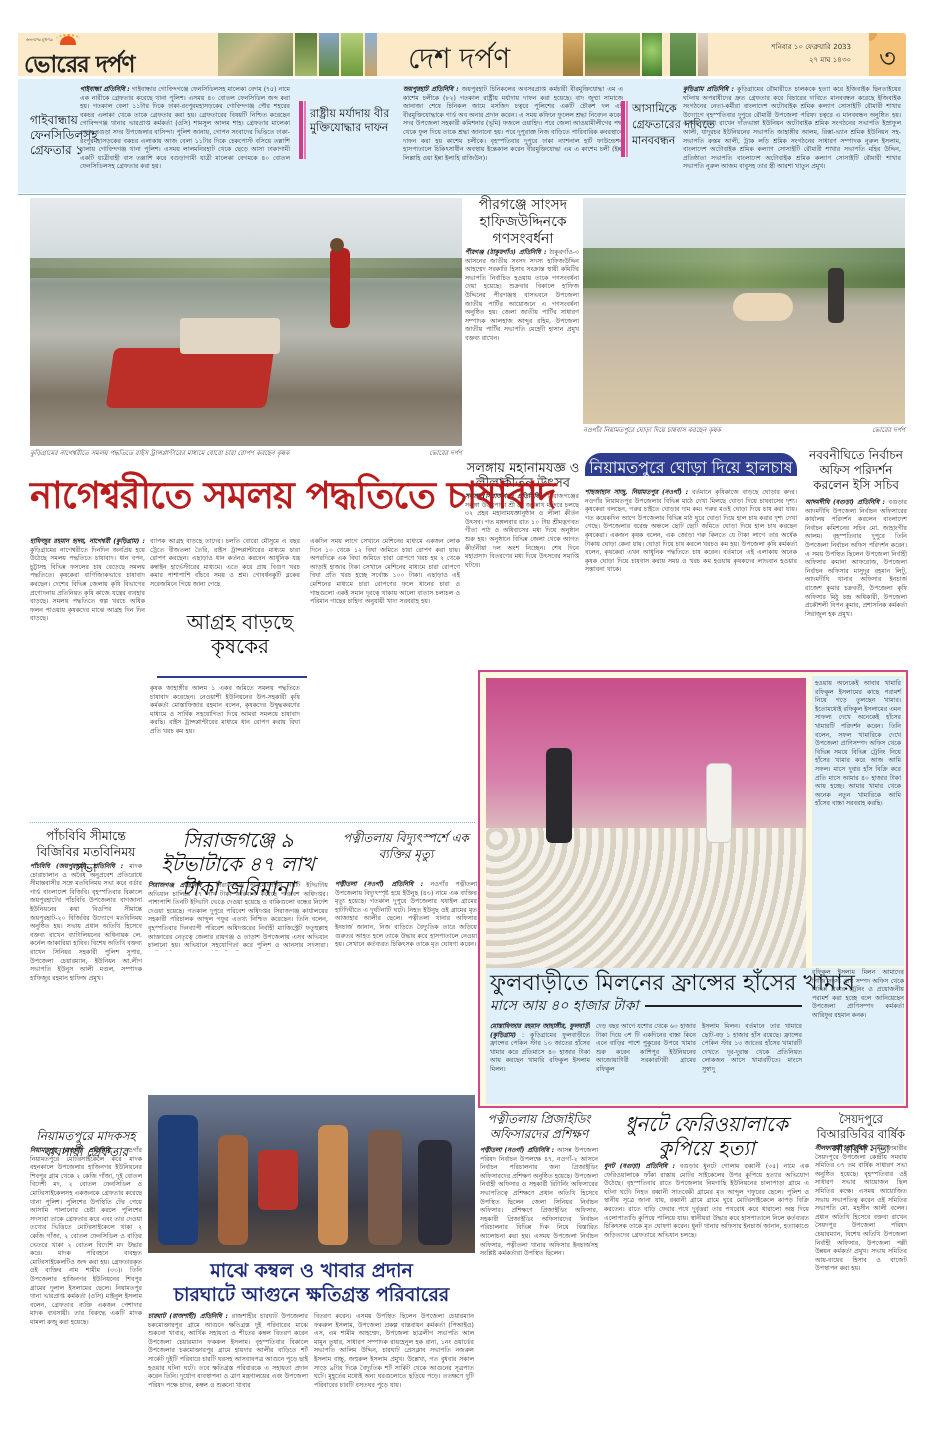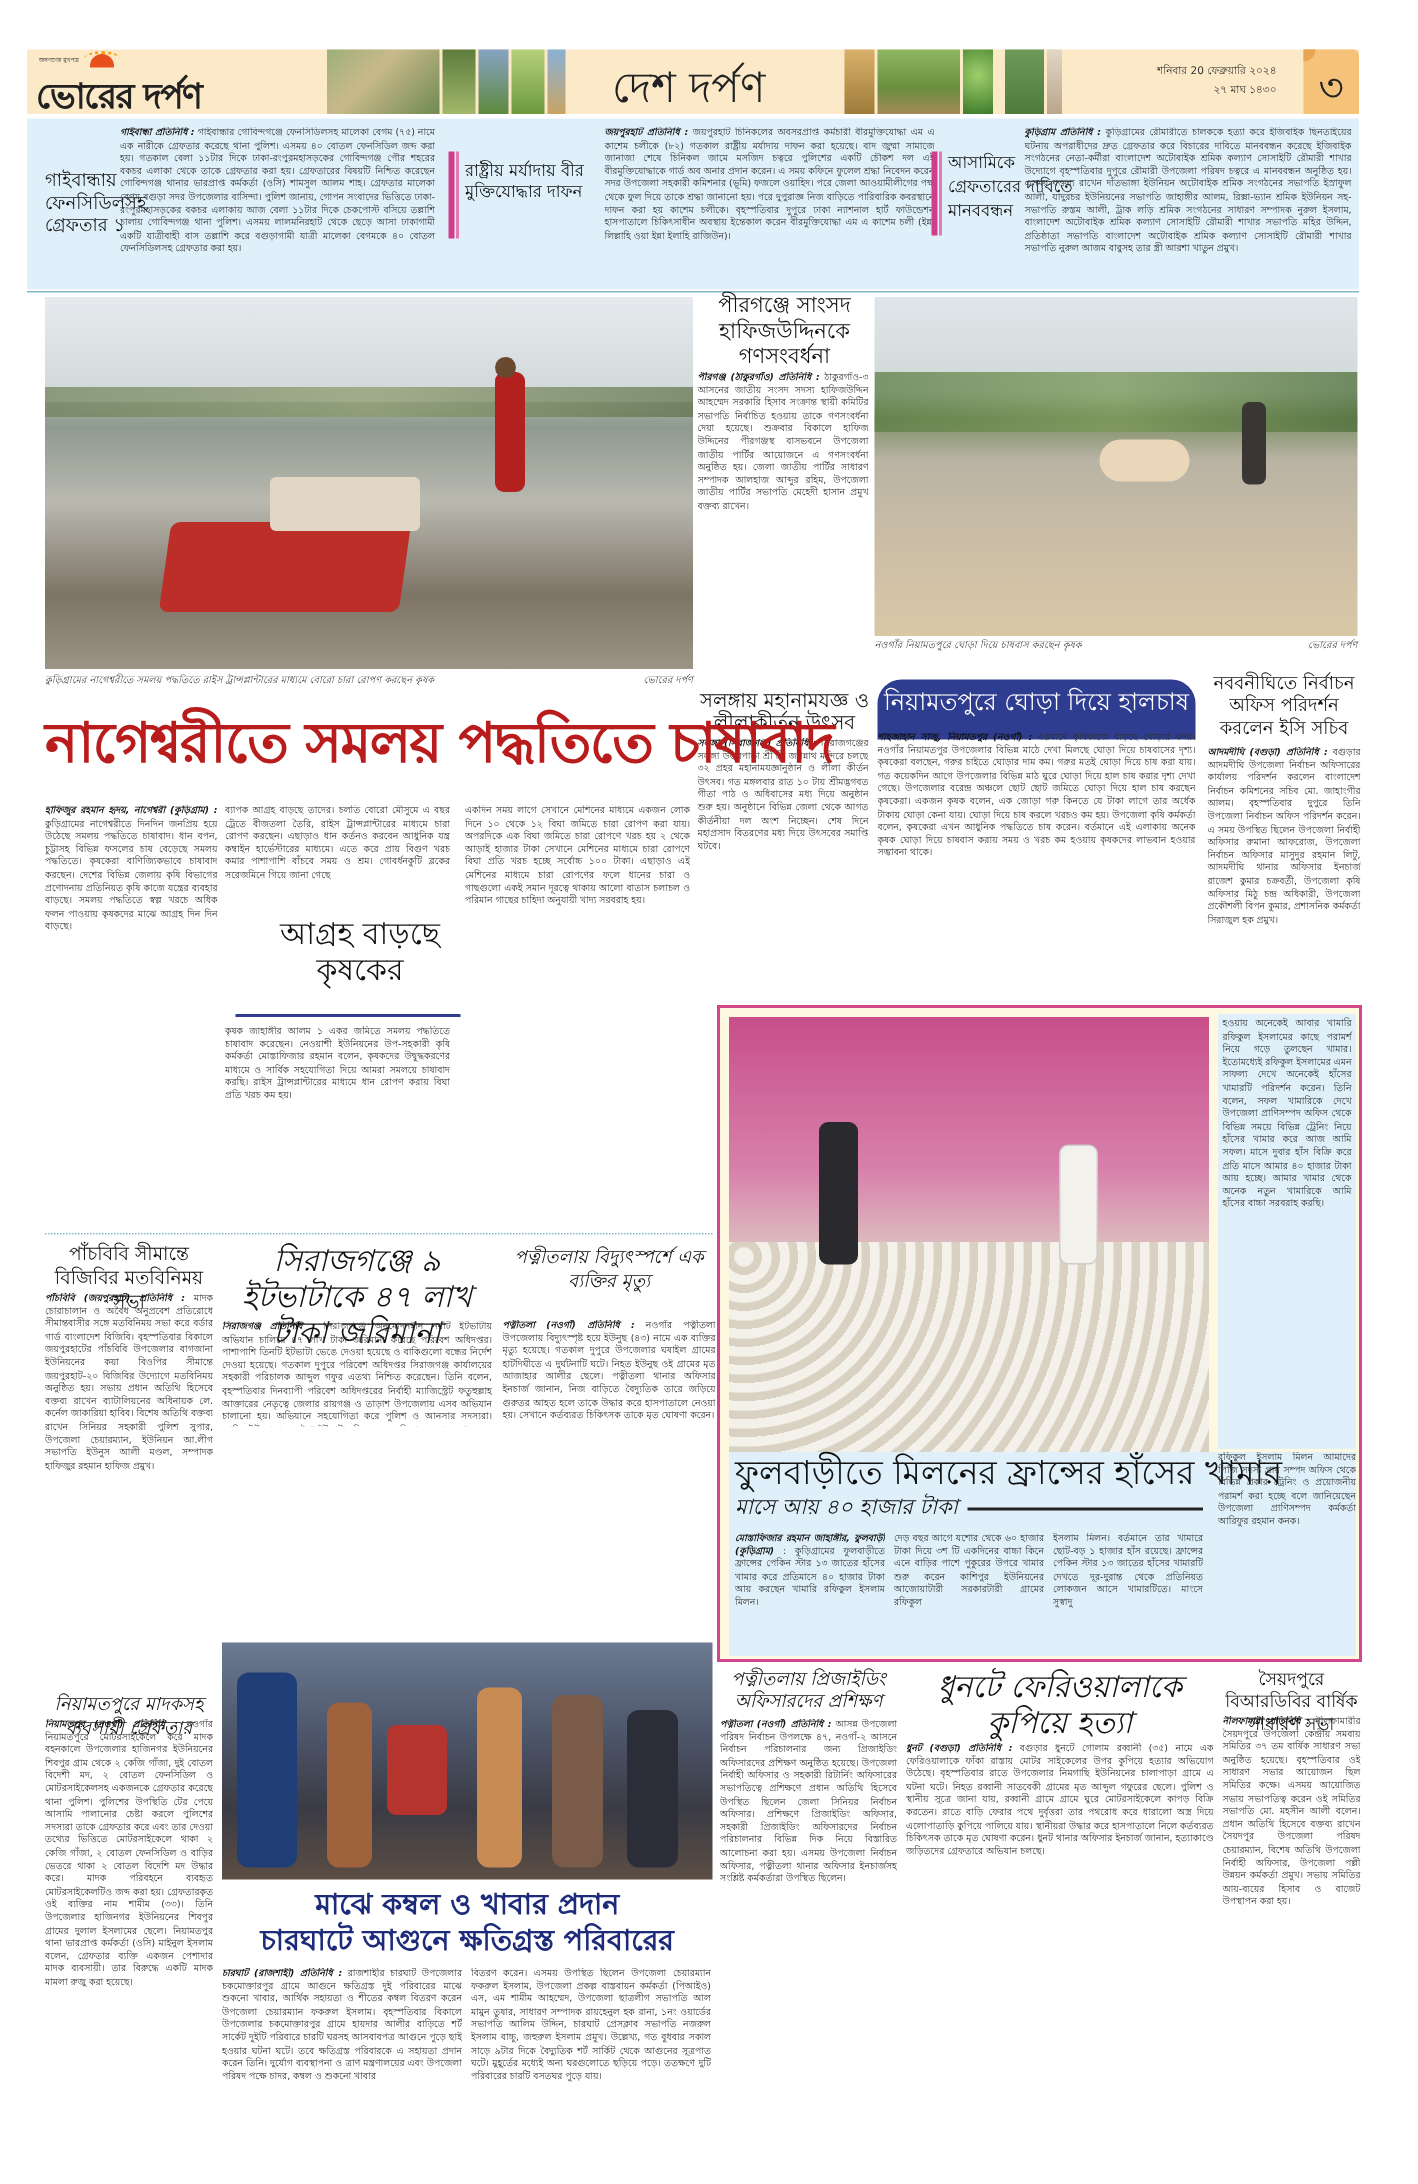--- a/index.html
+++ b/index.html
@@ -58,21 +58,21 @@
   <div id="section-title" class="abs">দেশ দর্পণ</div>
   <div class="abs mh-photos" style="left:545px;">
     <div class="mh-ph" style="width:20px;background:linear-gradient(180deg,#d9b06a,#9e7b3a);"></div>
     <div class="mh-ph" style="width:55px;background:linear-gradient(180deg,#8fb763,#6a8e3d 60%,#a58a58);"></div>
     <div class="mh-ph" style="width:20px;background:radial-gradient(circle at 50% 40%,#9fcf6b,#3f7b2b);"></div>
     <div class="mh-ph" style="width:4px;background:#fce9c8;"></div>
     <div class="mh-ph" style="width:26px;background:linear-gradient(180deg,#6e9a5a,#4e7a3a);"></div>
     <div class="mh-ph" style="width:10px;background:linear-gradient(180deg,#e3d5c5,#b9a68c);"></div>
   </div>
   <div id="date-block" class="abs">
-    <div>শনিবার 20 ফেব্রুয়ারি ২০২৪</div>
+    <div>শনিবার ১০ ফেব্রুয়ারি 2033</div>
     <div>২৭ মাঘ ১৪৩০</div>
   </div>
   <div id="page-tab" class="abs">
     <span class="curl"></span>
     <span id="page-num">৩</span>
   </div>
 </div>
 
 <div id="top-strip" class="abs">
   <div class="abs hl" style="left:12px;top:34px;width:58px;font-size:12px;line-height:15px;text-align:left;">গাইবান্ধায় ফেনসিডিলসহ গ্রেফতার ১</div>
@@ -137,21 +137,21 @@
 <div class="abs txt" style="left:30px;top:537px;width:115px;height:280px;">
   <b>হাফিজুর রহমান হৃদয়, নাগেশ্বরী (কুড়িগ্রাম) :</b>
   <span>কুড়িগ্রামের নাগেশ্বরীতে দিনদিন জনপ্রিয় হয়ে উঠেছে সমলয় পদ্ধতিতে চাষাবাদ। ধান বপন, চুট্টাসহ বিভিন্ন ফসলের চাষ বেড়েছে সমলয় পদ্ধতিতে। কৃষকেরা বাণিজ্যিকভাবে চাষাবাদ করছেন। দেশের বিভিন্ন জেলায় কৃষি বিভাগের প্রণোদনায় প্রতিনিয়ত কৃষি কাজে যন্ত্রের ব্যবহার বাড়ছে। সমলয় পদ্ধতিতে স্বল্প খরচে অধিক ফলন পাওয়ায় কৃষকদের মাঝে আগ্রহ দিন দিন বাড়ছে।</span>
 </div>
 <div class="abs txt" style="left:150px;top:537px;width:150px;height:55px;">ব্যাপক আগ্রহ বাড়ছে তাদের। চলতি বোরো মৌসুমে এ বছর ট্রেতে বীজতলা তৈরি, রাইস ট্রান্সপ্লান্টারের মাধ্যমে চারা রোপণ করছেন। এছাড়াও ধান কর্তনও করবেন আধুনিক যন্ত্র কম্বাইন হার্ভেস্টারের মাধ্যমে। এতে করে প্রায় বিগুণ খরচ কমার পাশাপাশি বাঁচবে সময় ও শ্রম। গোবর্ধনকুটি ব্লকের সরেজমিনে গিয়ে জানা গেছে</div>
 <div class="abs hl" style="left:170px;top:610px;width:140px;font-size:20px;line-height:24px;">আগ্রহ বাড়ছে কৃষকের</div>
 <div class="abs" style="left:157px;top:676px;width:150px;height:2px;background:#2e3d8f;"></div>
 <div class="abs txt" style="left:150px;top:684px;width:150px;height:130px;">কৃষক জাহাঙ্গীর আলম ১ একর জমিতে সমলয় পদ্ধতিতে চাষাবাদ করেছেন। নেওয়াশী ইউনিয়নের উপ-সহকারী কৃষি কর্মকর্তা মোস্তাফিজার রহমান বলেন, কৃষকদের উদ্বুদ্ধকরণের মাধ্যমে ও সার্বিক সহযোগিতা দিয়ে আমরা সমলয়ে চাষাবাদ করছি। রাইস ট্রান্সপ্লান্টারের মাধ্যমে ধান রোপণ করায় বিঘা প্রতি খরচ কম হয়।</div>
 <div class="abs txt" style="left:310px;top:537px;width:150px;height:280px;">একদিন সময় লাগে সেখানে মেশিনের মাধ্যমে একজন লোক দিনে ১০ থেকে ১২ বিঘা জমিতে চারা রোপণ করা যায়। অপরদিকে এক বিঘা জমিতে চারা রোপণে খরচ হয় ২ থেকে আড়াই হাজার টাকা সেখানে মেশিনের মাধ্যমে চারা রোপণে বিঘা প্রতি খরচ হচ্ছে সর্বোচ্চ ১০০ টাকা। এছাড়াও এই মেশিনের মাধ্যমে চারা রোপণের ফলে ধানের চারা ও গাছগুলো একই সমান দূরত্বে থাকায় আলো বাতাস চলাচল ও পরিমান গাছের চাহিদা অনুযায়ী খাদ্য সরবরাহ হয়।</div>
 
-<div class="abs banner-navy" style="left:585px;top:453px;width:212px;height:40px;font-size:16px;line-height:30px;">নিয়ামতপুরে ঘোড়া দিয়ে হালচাষ</div>
+<div class="abs banner-navy" style="left:585px;top:453px;width:212px;height:23px;font-size:16px;line-height:30px;">নিয়ামতপুরে ঘোড়া দিয়ে হালচাষ</div>
 <div class="abs txt" style="left:585px;top:488px;width:212px;height:170px;">
   <b>শাহজাহান সাজু, নিয়ামতপুর (নওগাঁ) :</b>
   <span>বর্তমানে কৃষিকাজে বাড়ছে ঘোড়ার কদর। নওগাঁর নিয়ামতপুর উপজেলার বিভিন্ন মাঠে দেখা মিলছে ঘোড়া দিয়ে চাষবাসের দৃশ্য। কৃষকেরা বলছেন, গরুর চাইতে ঘোড়ার দাম কম। গরুর মতই ঘোড়া দিয়ে চাষ করা যায়। গত কয়েকদিন আগে উপজেলার বিভিন্ন মাঠ ঘুরে ঘোড়া দিয়ে হাল চাষ করার দৃশ্য দেখা গেছে। উপজেলার বরেন্দ্র অঞ্চলে ছোট ছোট জমিতে ঘোড়া দিয়ে হাল চাষ করছেন কৃষকেরা। একজন কৃষক বলেন, এক জোড়া গরু কিনতে যে টাকা লাগে তার অর্ধেক টাকায় ঘোড়া কেনা যায়। ঘোড়া দিয়ে চাষ করলে খরচও কম হয়। উপজেলা কৃষি কর্মকর্তা বলেন, কৃষকেরা এখন আধুনিক পদ্ধতিতে চাষ করেন। বর্তমানে এই এলাকায় অনেক কৃষক ঘোড়া দিয়ে চাষবাস করায় সময় ও খরচ কম হওয়ায় কৃষকদের লাভবান হওয়ার সম্ভাবনা থাকে।</span>
 </div>
 
 <div class="abs hl" style="left:805px;top:448px;width:102px;font-size:12px;line-height:15px;">নববনীঘিতে নির্বাচন অফিস পরিদর্শন করলেন ইসি সচিব</div>
 <div class="abs txt" style="left:805px;top:498px;width:102px;height:250px;">
   <b>আদমদীঘি (বগুড়া) প্রতিনিধি :</b>
   <span>বগুড়ার আদমদীঘি উপজেলা নির্বাচন অফিসারের কার্যালয় পরিদর্শন করলেন বাংলাদেশ নির্বাচন কমিশনের সচিব মো. জাহাংগীর আলম। বৃহস্পতিবার দুপুরে তিনি উপজেলা নির্বাচন অফিস পরিদর্শন করেন। এ সময় উপস্থিত ছিলেন উপজেলা নির্বাহী অফিসার রুমানা আফরোজ, উপজেলা নির্বাচন অফিসার মাসুদুর রহমান লিটু, আদমদীঘি থানার অফিসার ইনচার্জ রাজেশ কুমার চক্রবর্তী, উপজেলা কৃষি অফিসার মিঠু চন্দ্র অধিকারী, উপজেলা প্রকৌশলী বিপন কুমার, প্রশাসনিক কর্মকর্তা সিরাজুল হক প্রমুখ।</span>
 </div>

